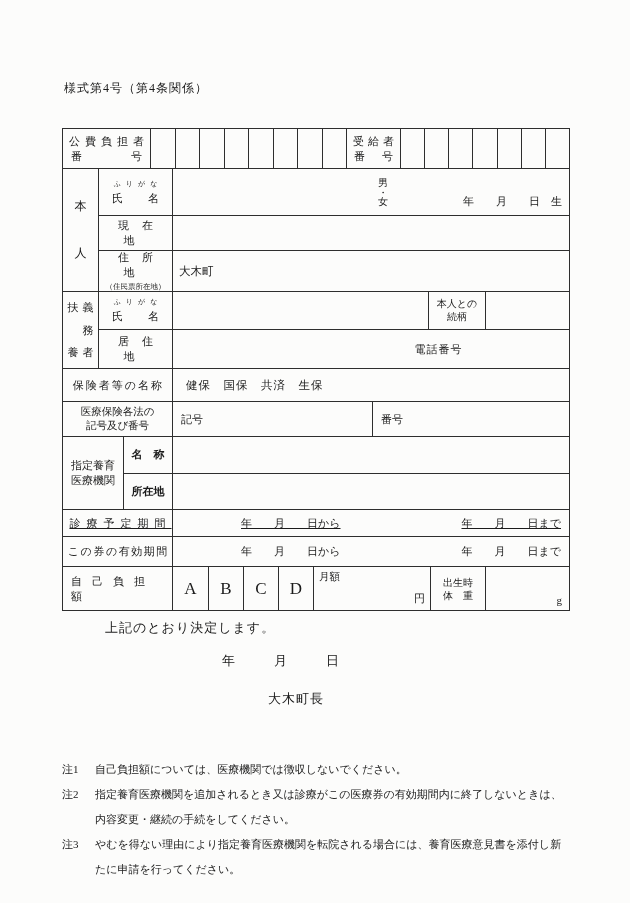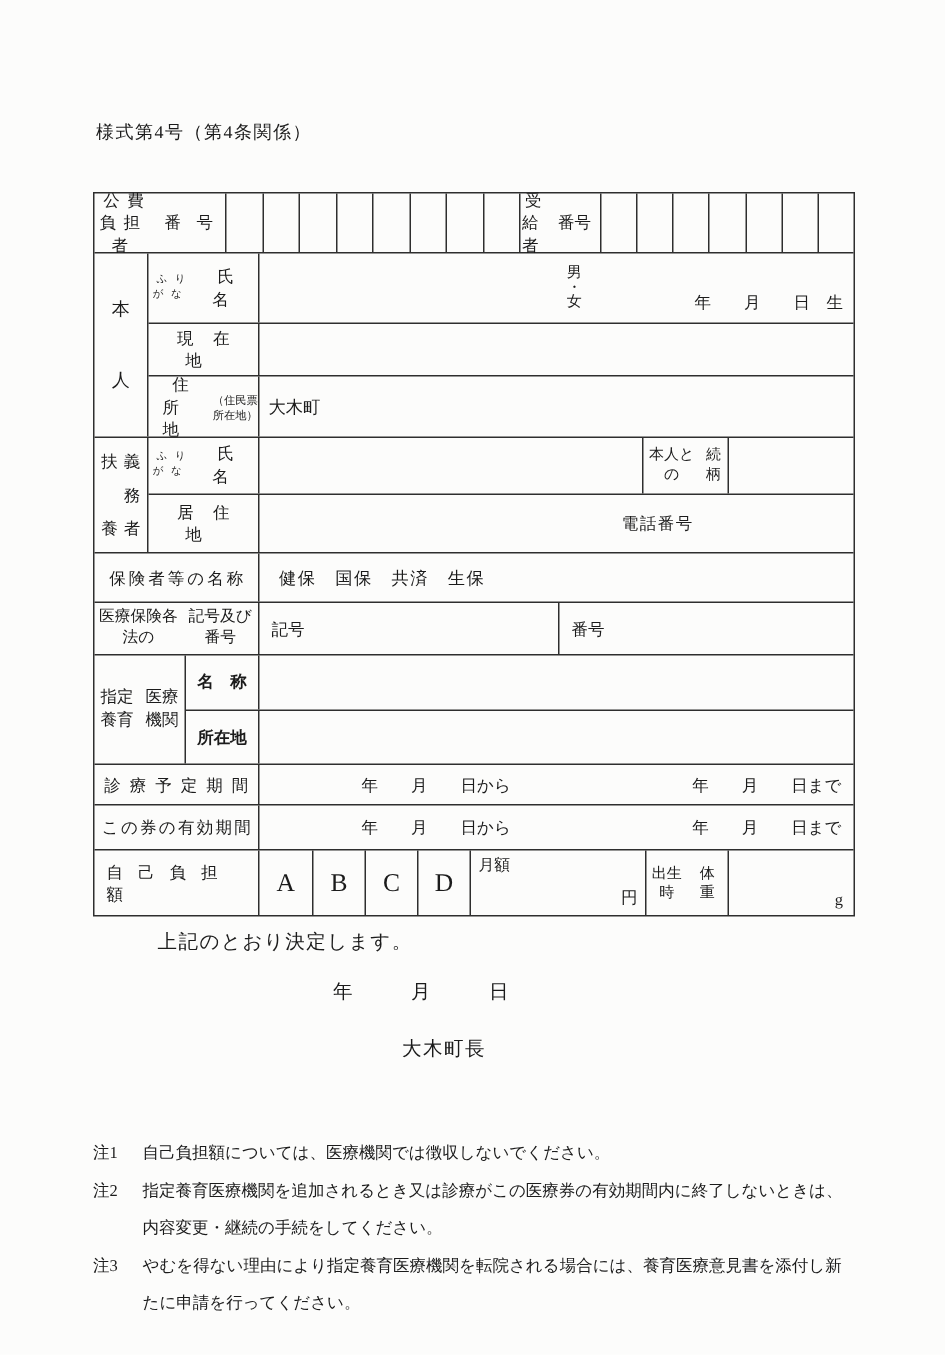--- a/index.html
+++ b/index.html
@@ -15,21 +15,21 @@
   .title{ position:absolute; top:74px; width:100%; text-align:center;
           font-size:17px; letter-spacing:9px; text-indent:9px; }
 
   
   .grid{ position:absolute; left:62px; top:128px; width:508px; border:1px solid var(--line); background:transparent; }
   .grid>div{ border-bottom:1px solid var(--line); }
   .grid>div:last-child{ border-bottom:none; }
   .row{ display:flex; }
   .br{ border-right:1px solid var(--line); }
   .bl{ border-left:1px solid var(--line); }
-  .c{ display:flex; flex-direction:row; justify-content:center; align-items:center; text-align:center; }
+  .c{ display:flex; flex-direction:column; justify-content:center; align-items:center; text-align:center; }
   .vc{ display:flex; align-items:center; }
 
   
   .row-numbers{ height:40px; }
   .num-label{ width:88px; }
   .num-label .l1{ font-size:11px; letter-spacing:5px; text-indent:5px; }
   .num-label .l2{ width:100%; display:flex; justify-content:space-between; padding:0 8px; font-size:11px; }
   .jukyu-label{ width:55px; }
   .jukyu-label .l1{ font-size:11px; letter-spacing:4px; text-indent:4px; }
   .jukyu-label .l2{ width:100%; display:flex; justify-content:space-between; padding:0 7px; font-size:11px; }
@@ -70,21 +70,21 @@
   .row-kigo{ height:35px; }
   .two-line{ font-size:10.5px; line-height:14px; }
   .kigo-cell{ width:200px; padding-left:8px; font-size:11px; }
   .bango-cell{ flex:1; padding-left:8px; font-size:11px; }
 
   
   .shitei-col{ width:61px; font-size:11px; line-height:15px; }
   .f-lbl{ width:49px; font-size:11px;font-weight:bold; }
 
   
-  .row-period1{ height:27px; }
+  .row-period1{ height:27px;text-decoration:underline; }
   .row-period2{ height:30px; }
   .period-lbl1{ font-size:11px; letter-spacing:6px; text-indent:6px; }
   .period-lbl2{ font-size:11px; letter-spacing:1.5px; text-indent:1.5px; }
   .period-val{ flex:1; display:flex; align-items:center; justify-content:space-between;
                padding-left:68px; padding-right:8px; font-size:11px; }
 
   
   .row-futan{ height:43px; }
   .futan-lbl{ padding-left:8px; font-size:11px; letter-spacing:10px; display:flex; align-items:center; }
   .opt{ width:35px; font-size:17px; font-family:"Liberation Serif","DejaVu Serif",serif; }

